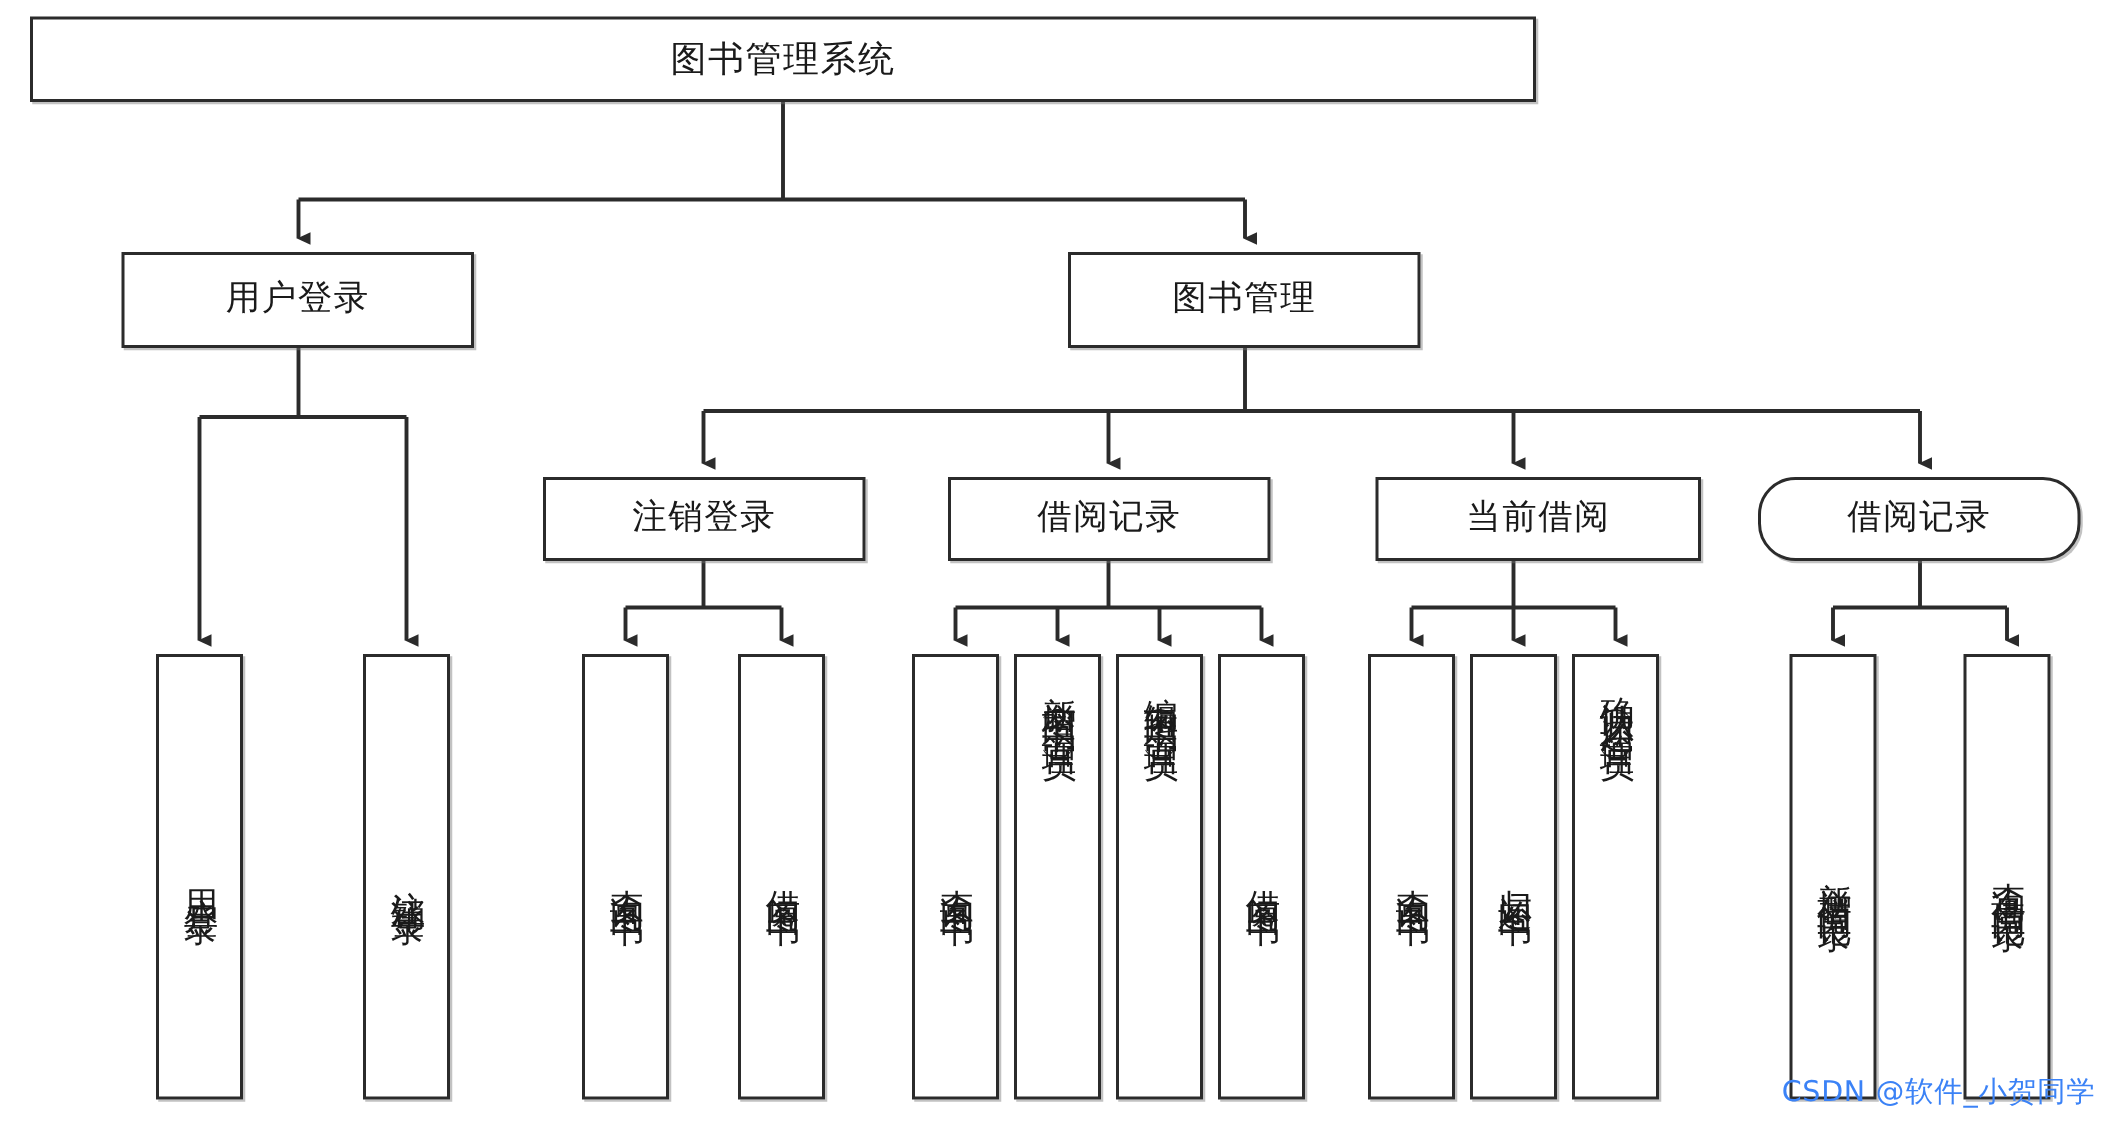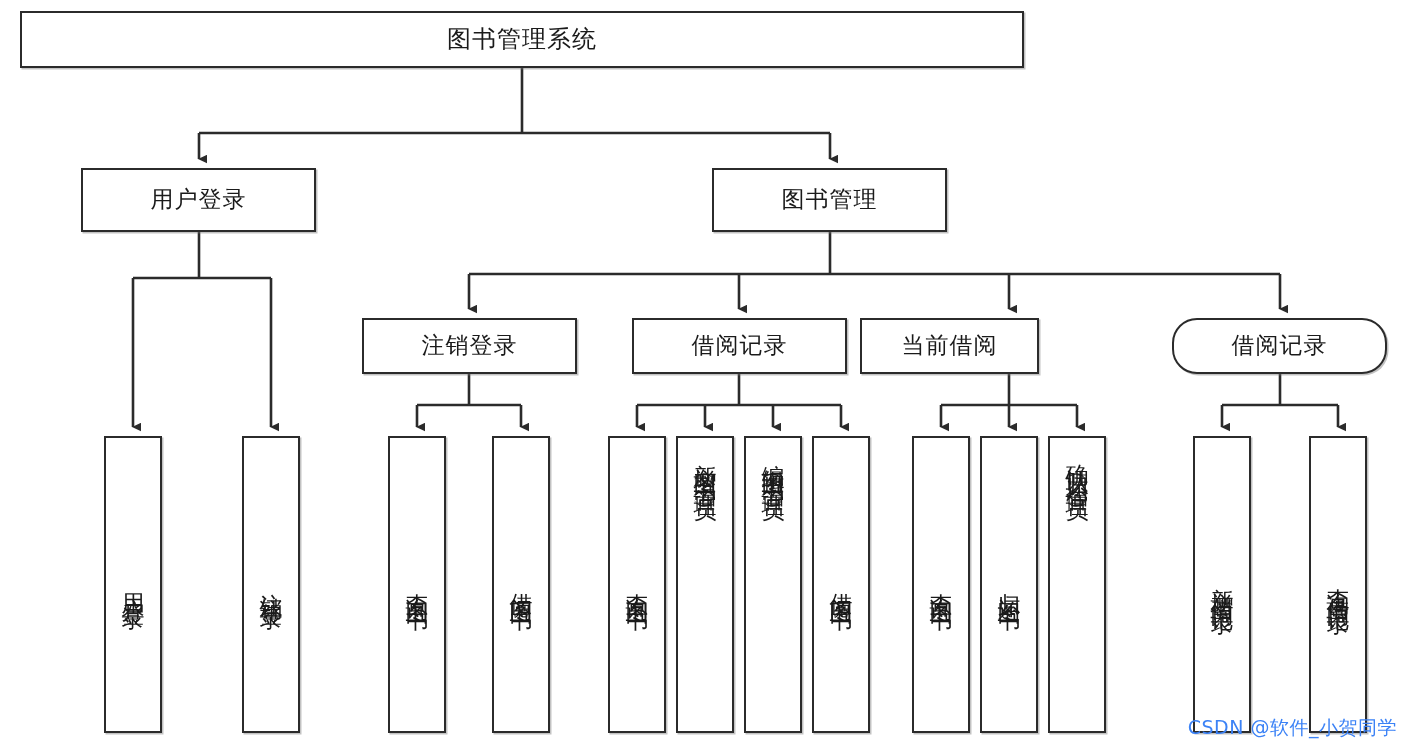--- a/index.html
+++ b/index.html
@@ -139,21 +139,21 @@
   <div class="node horiz" style="left:712px; top:168px; width:235px; height:64px;">
     <span>图书管理</span>
   </div>
 
   <div class="node horiz" style="left:362px; top:318px; width:215px; height:56px;">
     <span>注销登录</span>
   </div>
   <div class="node horiz" style="left:632px; top:318px; width:215px; height:56px;">
     <span>借阅记录</span>
   </div>
-  <div class="node horiz" style="left:860px; top:318px; width:179px; height:56px;">
+  <div class="node horiz" style="left:917px; top:318px; width:217px; height:56px;">
     <span>当前借阅</span>
   </div>
   <div class="node horiz" style="left:1172px; top:318px; width:215px; height:56px;border-radius:25px;">
     <span>借阅记录</span>
   </div>
 
   <div class="node leaf centered" style="left:104px; top:436px; width:58px; height:297px;">
     <span class="vtext">用户登录</span>
   </div>
   <div class="node leaf centered" style="left:242px; top:436px; width:58px; height:297px;">

